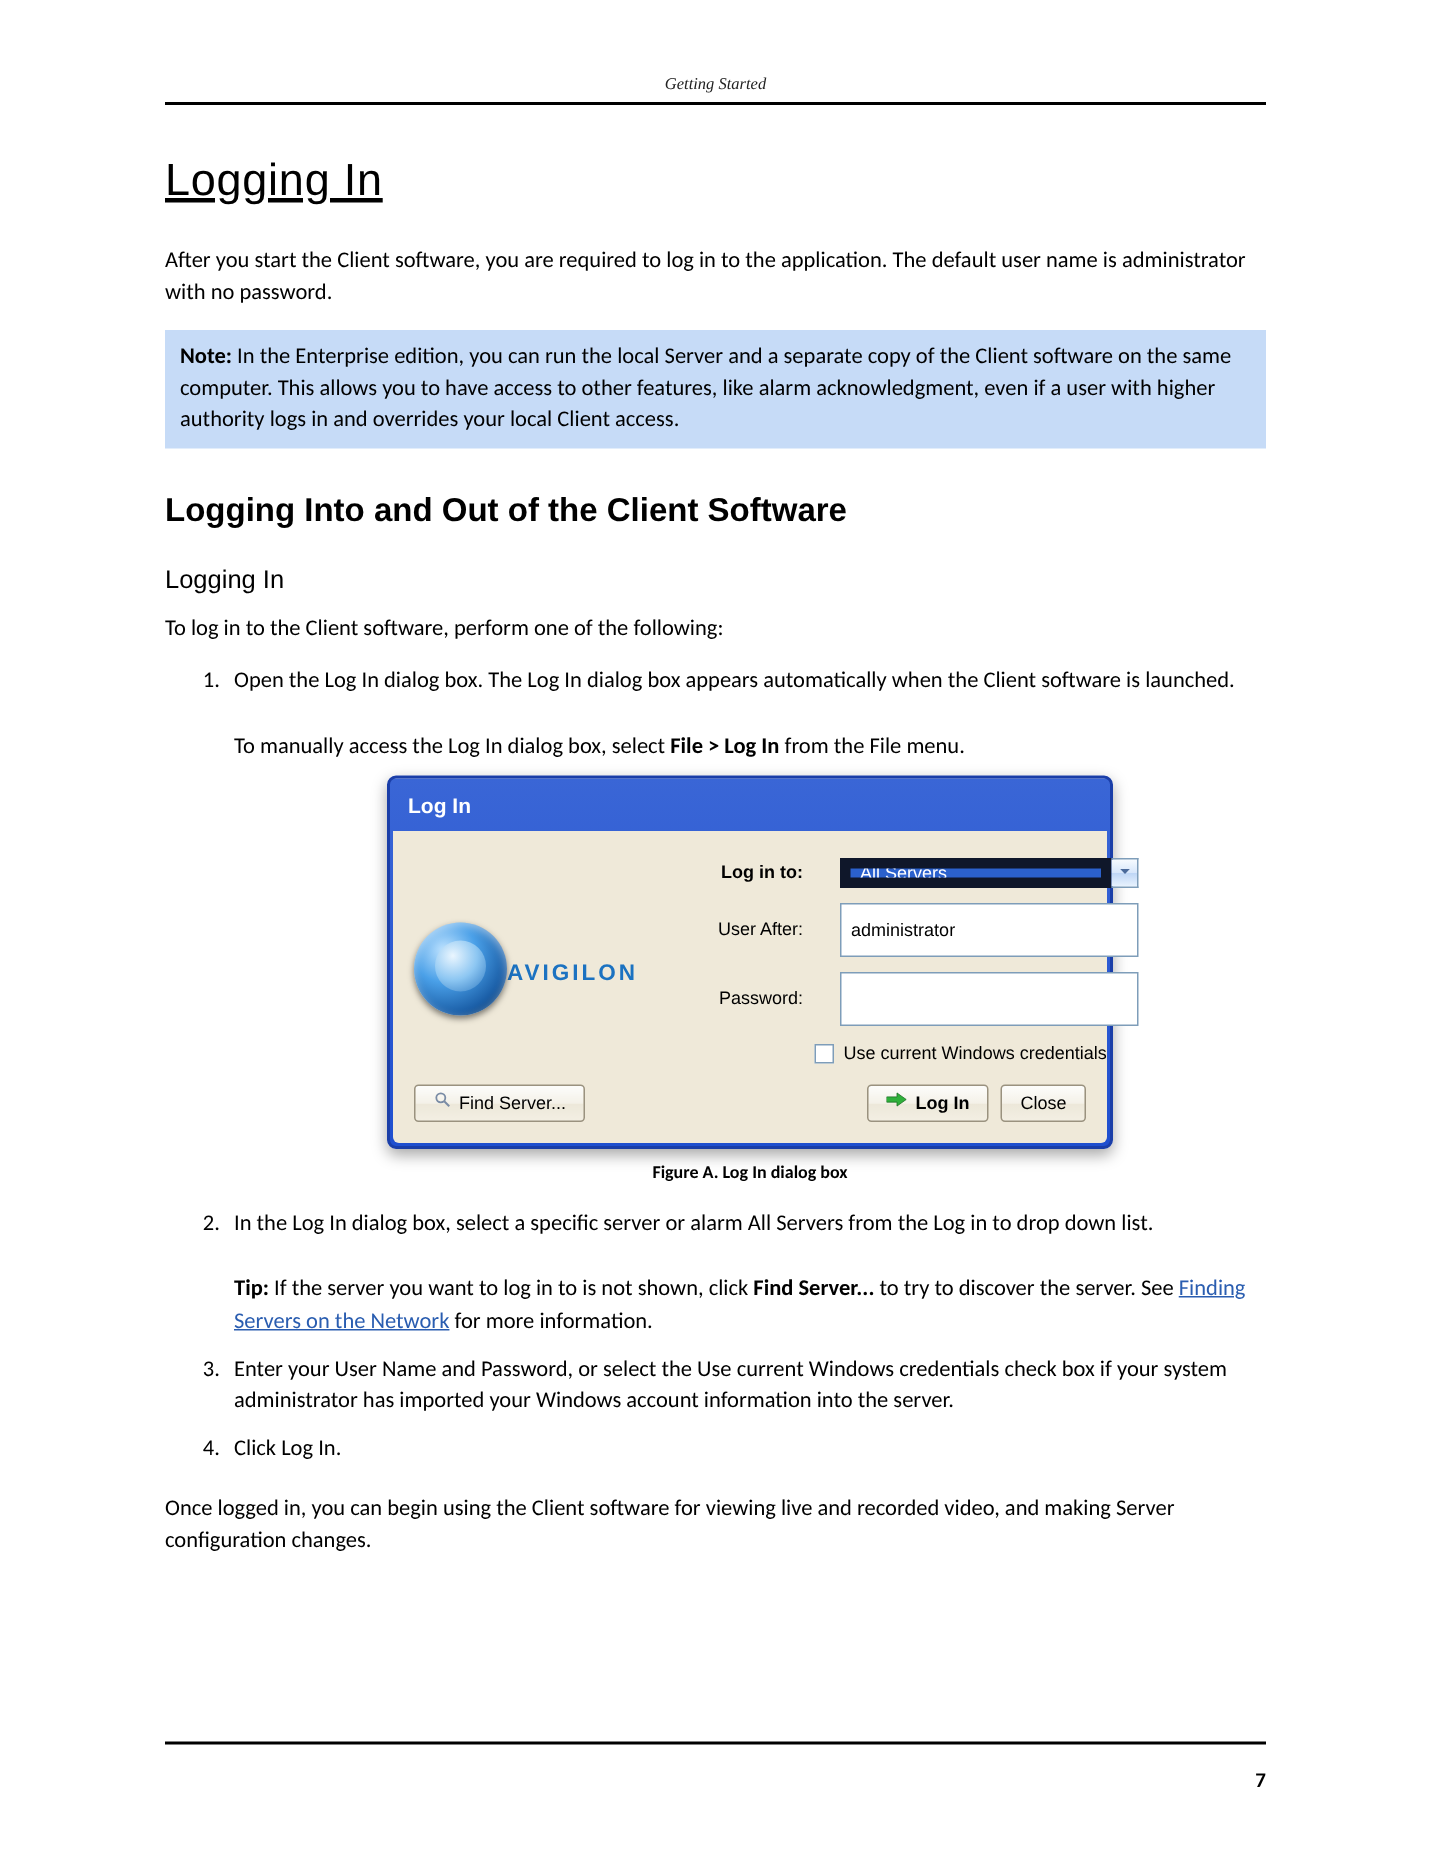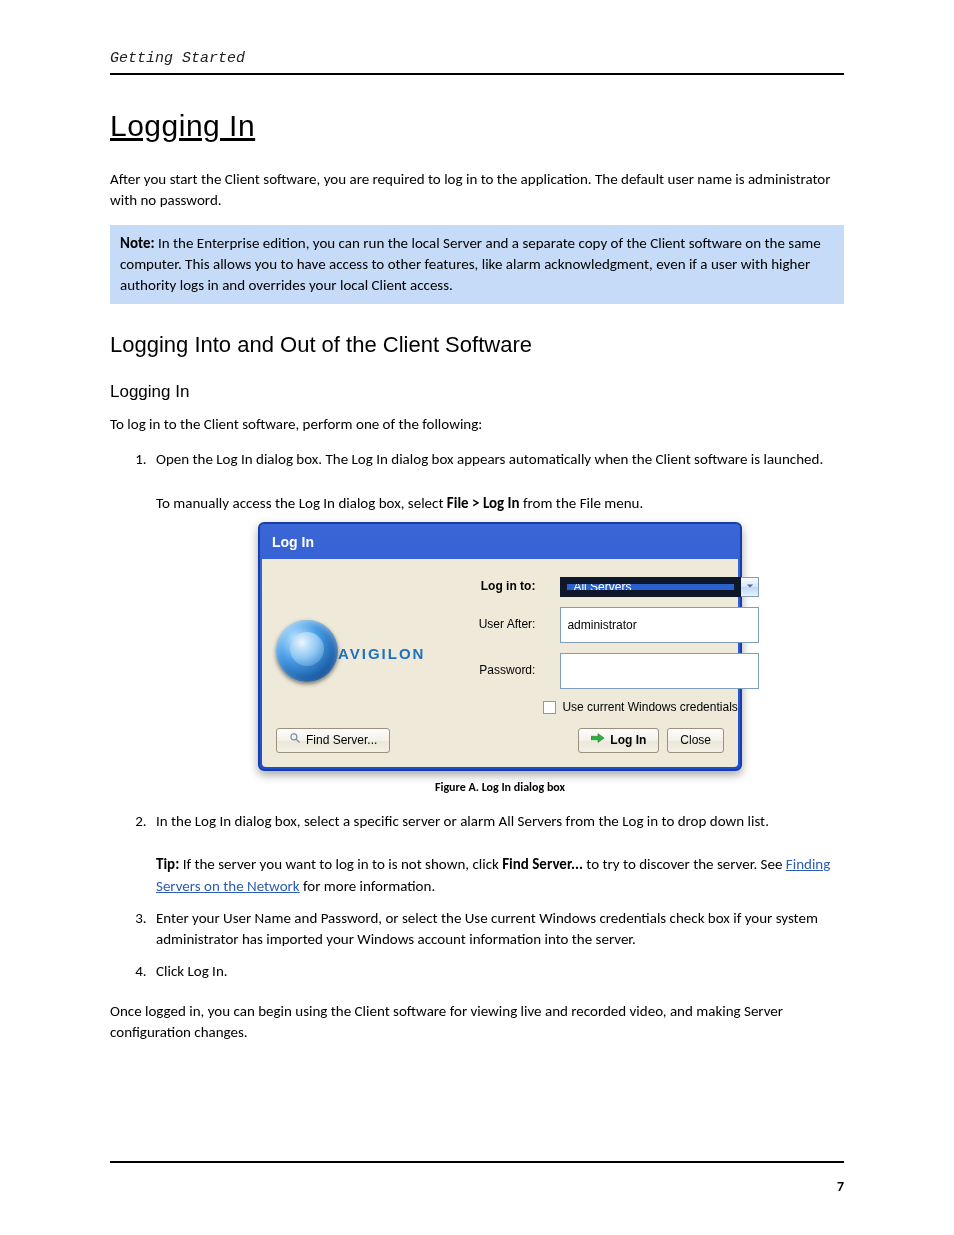--- a/index.html
+++ b/index.html
@@ -1,24 +1,24 @@
 <!DOCTYPE html>
 <html><head>
 <meta charset="utf-8">
 <style>
   html,body{margin:0;padding:0;background:#fff;font-family:Georgia,'Times New Roman',serif;color:#000;}
   .page{width:954px;height:1235px;margin:0 auto;position:relative;box-sizing:border-box;padding:50px 110px 40px 110px;}
-  .running-head{text-align:left;font-style:italic;font-family:Liberation Mono, monospace;font-size:15px;color:#222;margin-bottom:6px;}
+  .running-head{text-align:center;font-style:italic;font-family:Liberation Serif, serif;font-size:11px;color:#222;margin-bottom:6px;}
   .rule{border:none;border-top:2px solid #000;margin:0 0 34px 0;}
   h1.section-title{font-family:'Century Gothic','Segoe UI',Arial,sans-serif;font-weight:400;font-size:30px;letter-spacing:0.5px;text-decoration:underline;margin:0 0 26px 0;}
   p.body{font-family:Calibri,Arial,sans-serif;font-size:15px;line-height:1.4;margin:0 0 14px 0;color:#000;}
   .note-bar{background:#c6dbf7;padding:8px 10px;margin:14px 0 20px 0;}
   .note-bar .body{margin:0;}
   .note-bar b{font-weight:bold;margin-top:44px;}
-  h2.sub{font-family:'Century Gothic','Segoe UI',Arial,sans-serif;font-weight:400;font-size:22px;margin:28px 0 16px 0;}
+  h2.sub{font-family:'Century Gothic','Segoe UI',Arial,sans-serif;font-weight:700;font-size:22px;margin:28px 0 16px 0;}
   h3.minor{font-family:'Century Gothic','Segoe UI',Arial,sans-serif;font-weight:400;font-size:17px;margin:24px 0 12px 0;}
   ol.steps{font-family:Calibri,Arial,sans-serif;font-size:15px;line-height:1.45;padding-left:40px;margin:0 0 18px 0;}
   ol.steps li{padding-left:6px;margin-bottom:10px;}
   a.link{color:#2a5db0;text-decoration:underline;}
   .fig-wrap{display:flex;justify-content:center;margin:8px 0 4px 0;}
   .caption{text-align:center;font-family:Calibri,Arial,sans-serif;font-weight:bold;font-size:12px;margin:8px 0 14px 0;}
   .footer-rule{border:none;border-top:2px solid #000;position:absolute;left:110px;right:110px;bottom:64px;}
   .page-num{position:absolute;right:110px;bottom:40px;font-family:Calibri,Arial,sans-serif;font-weight:bold;font-size:14px;}
   
   .dlg{width:476px;border:2px solid #1a3ea8;border-radius:6px;background:linear-gradient(#3a66d6,#1f4fcf);padding:2px 2px 2px 2px;box-shadow:0 4px 10px rgba(0,0,0,0.35);}

